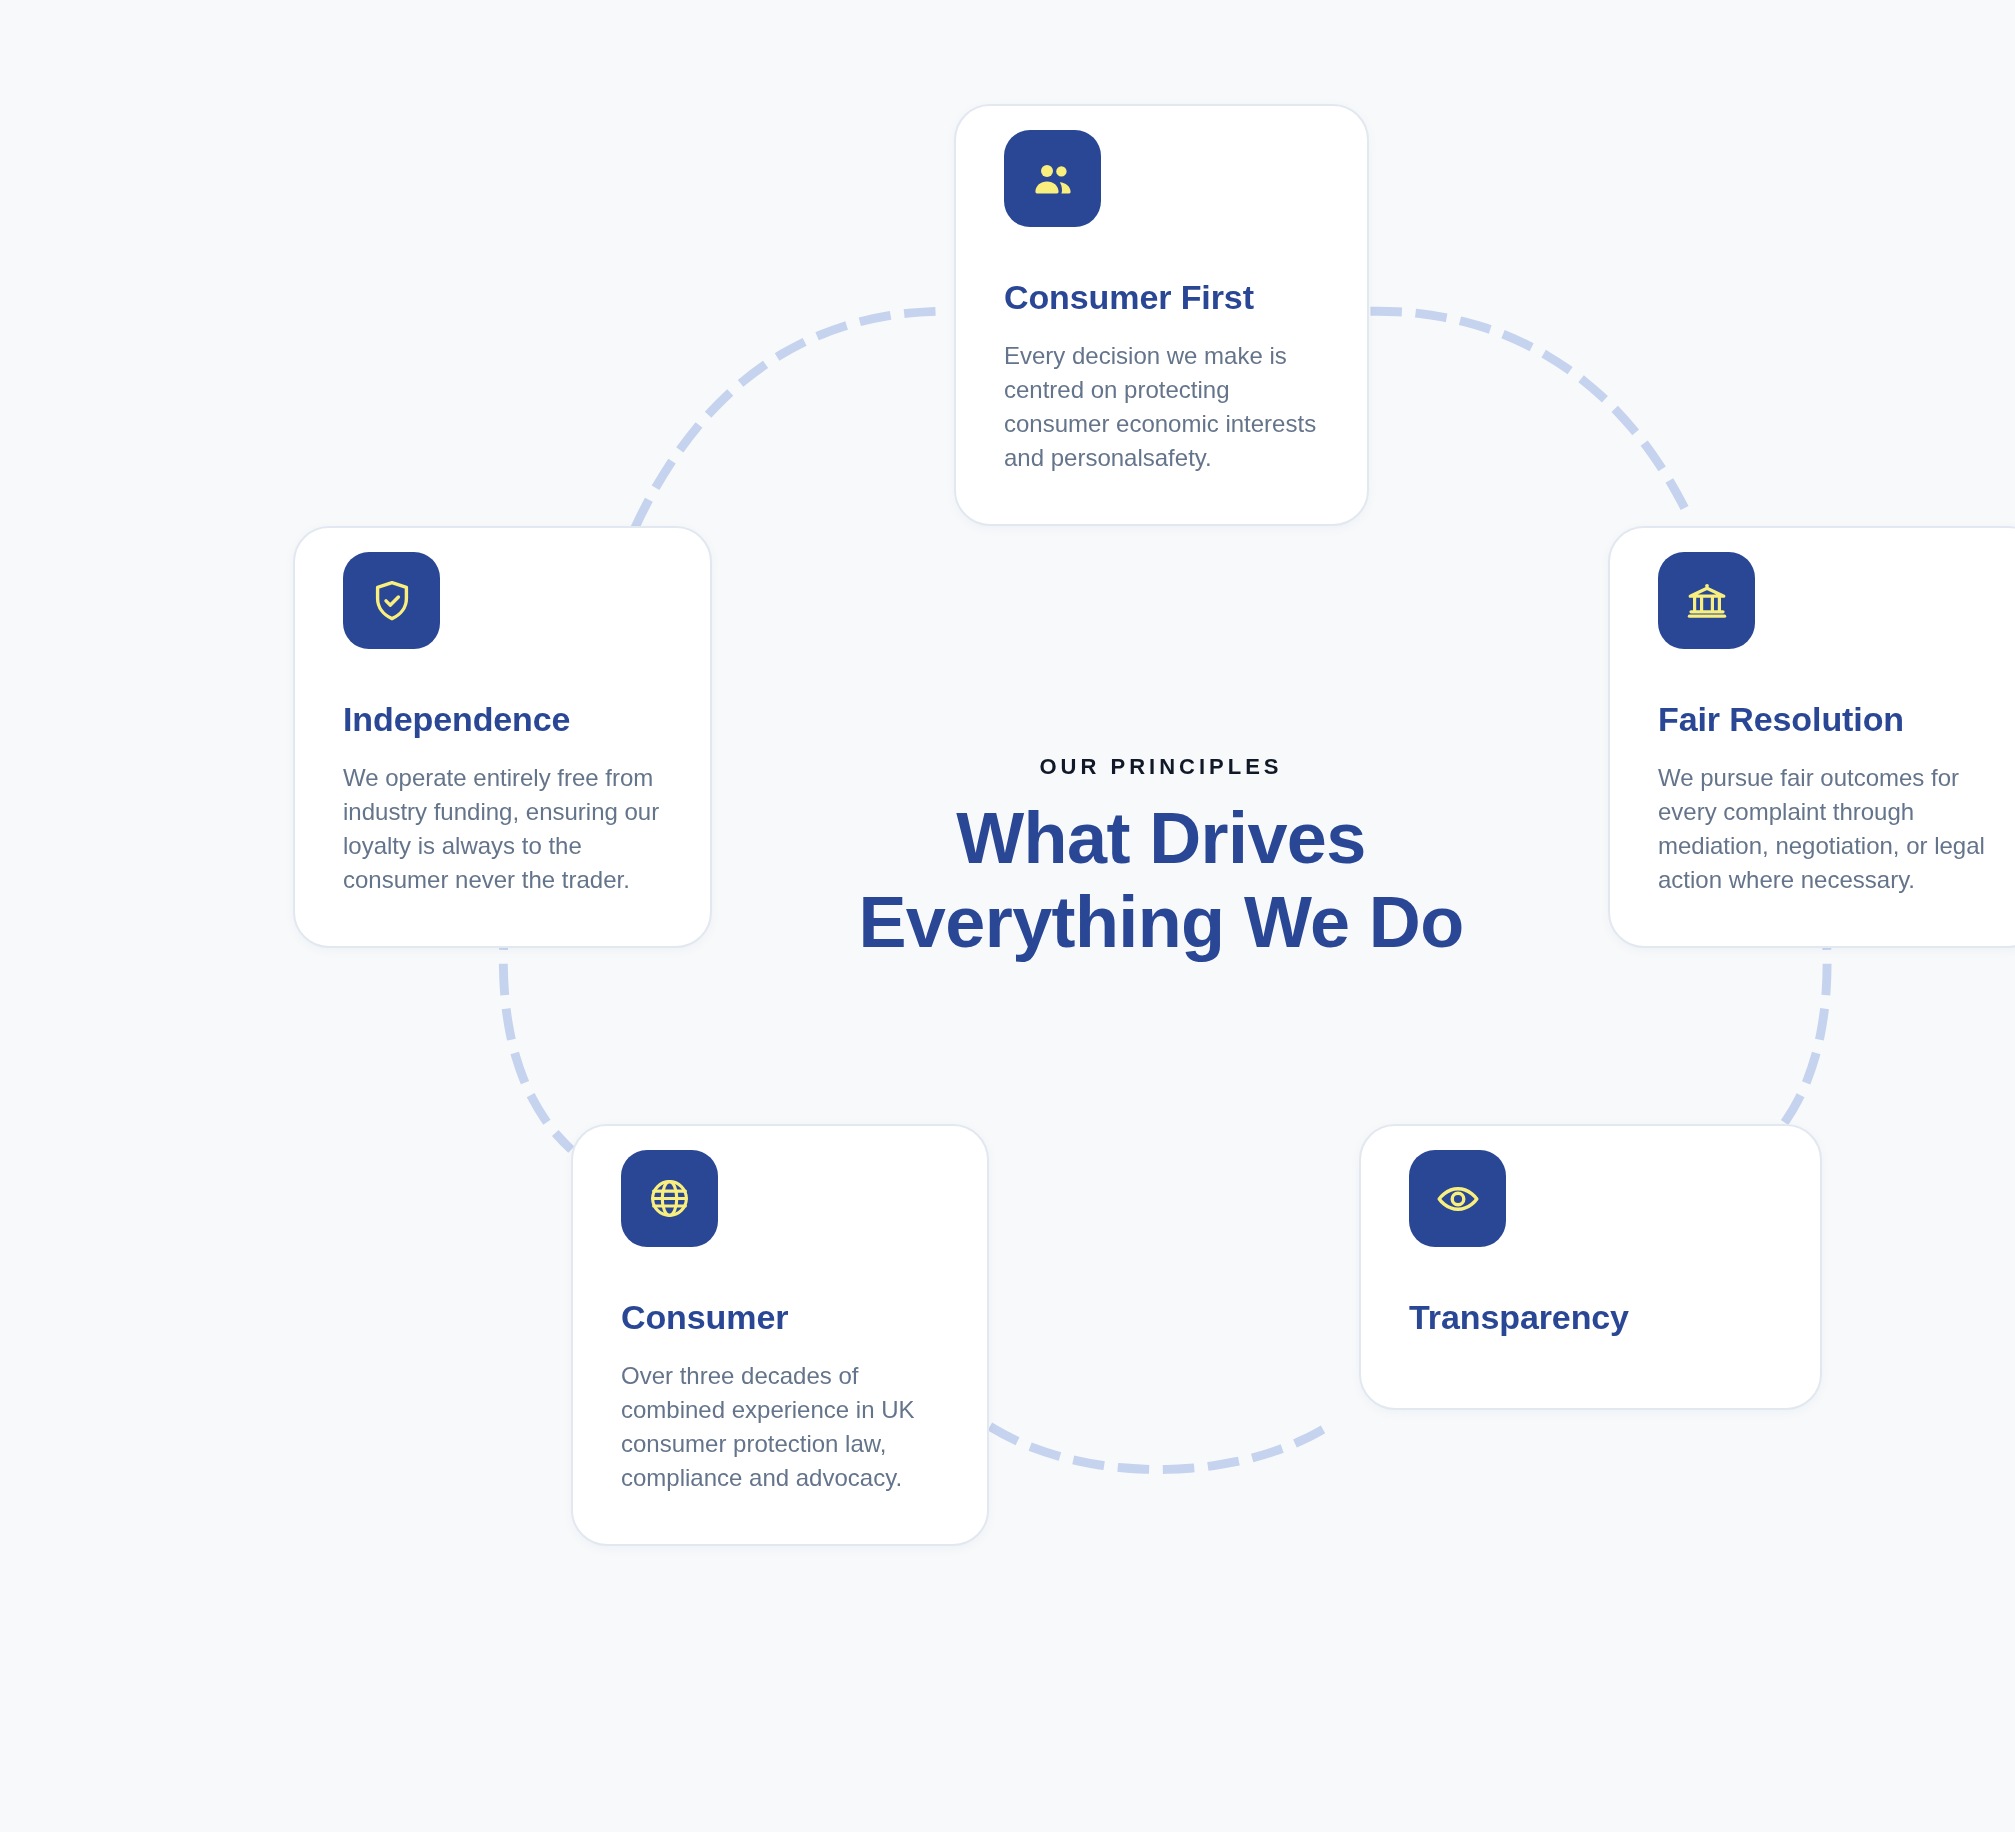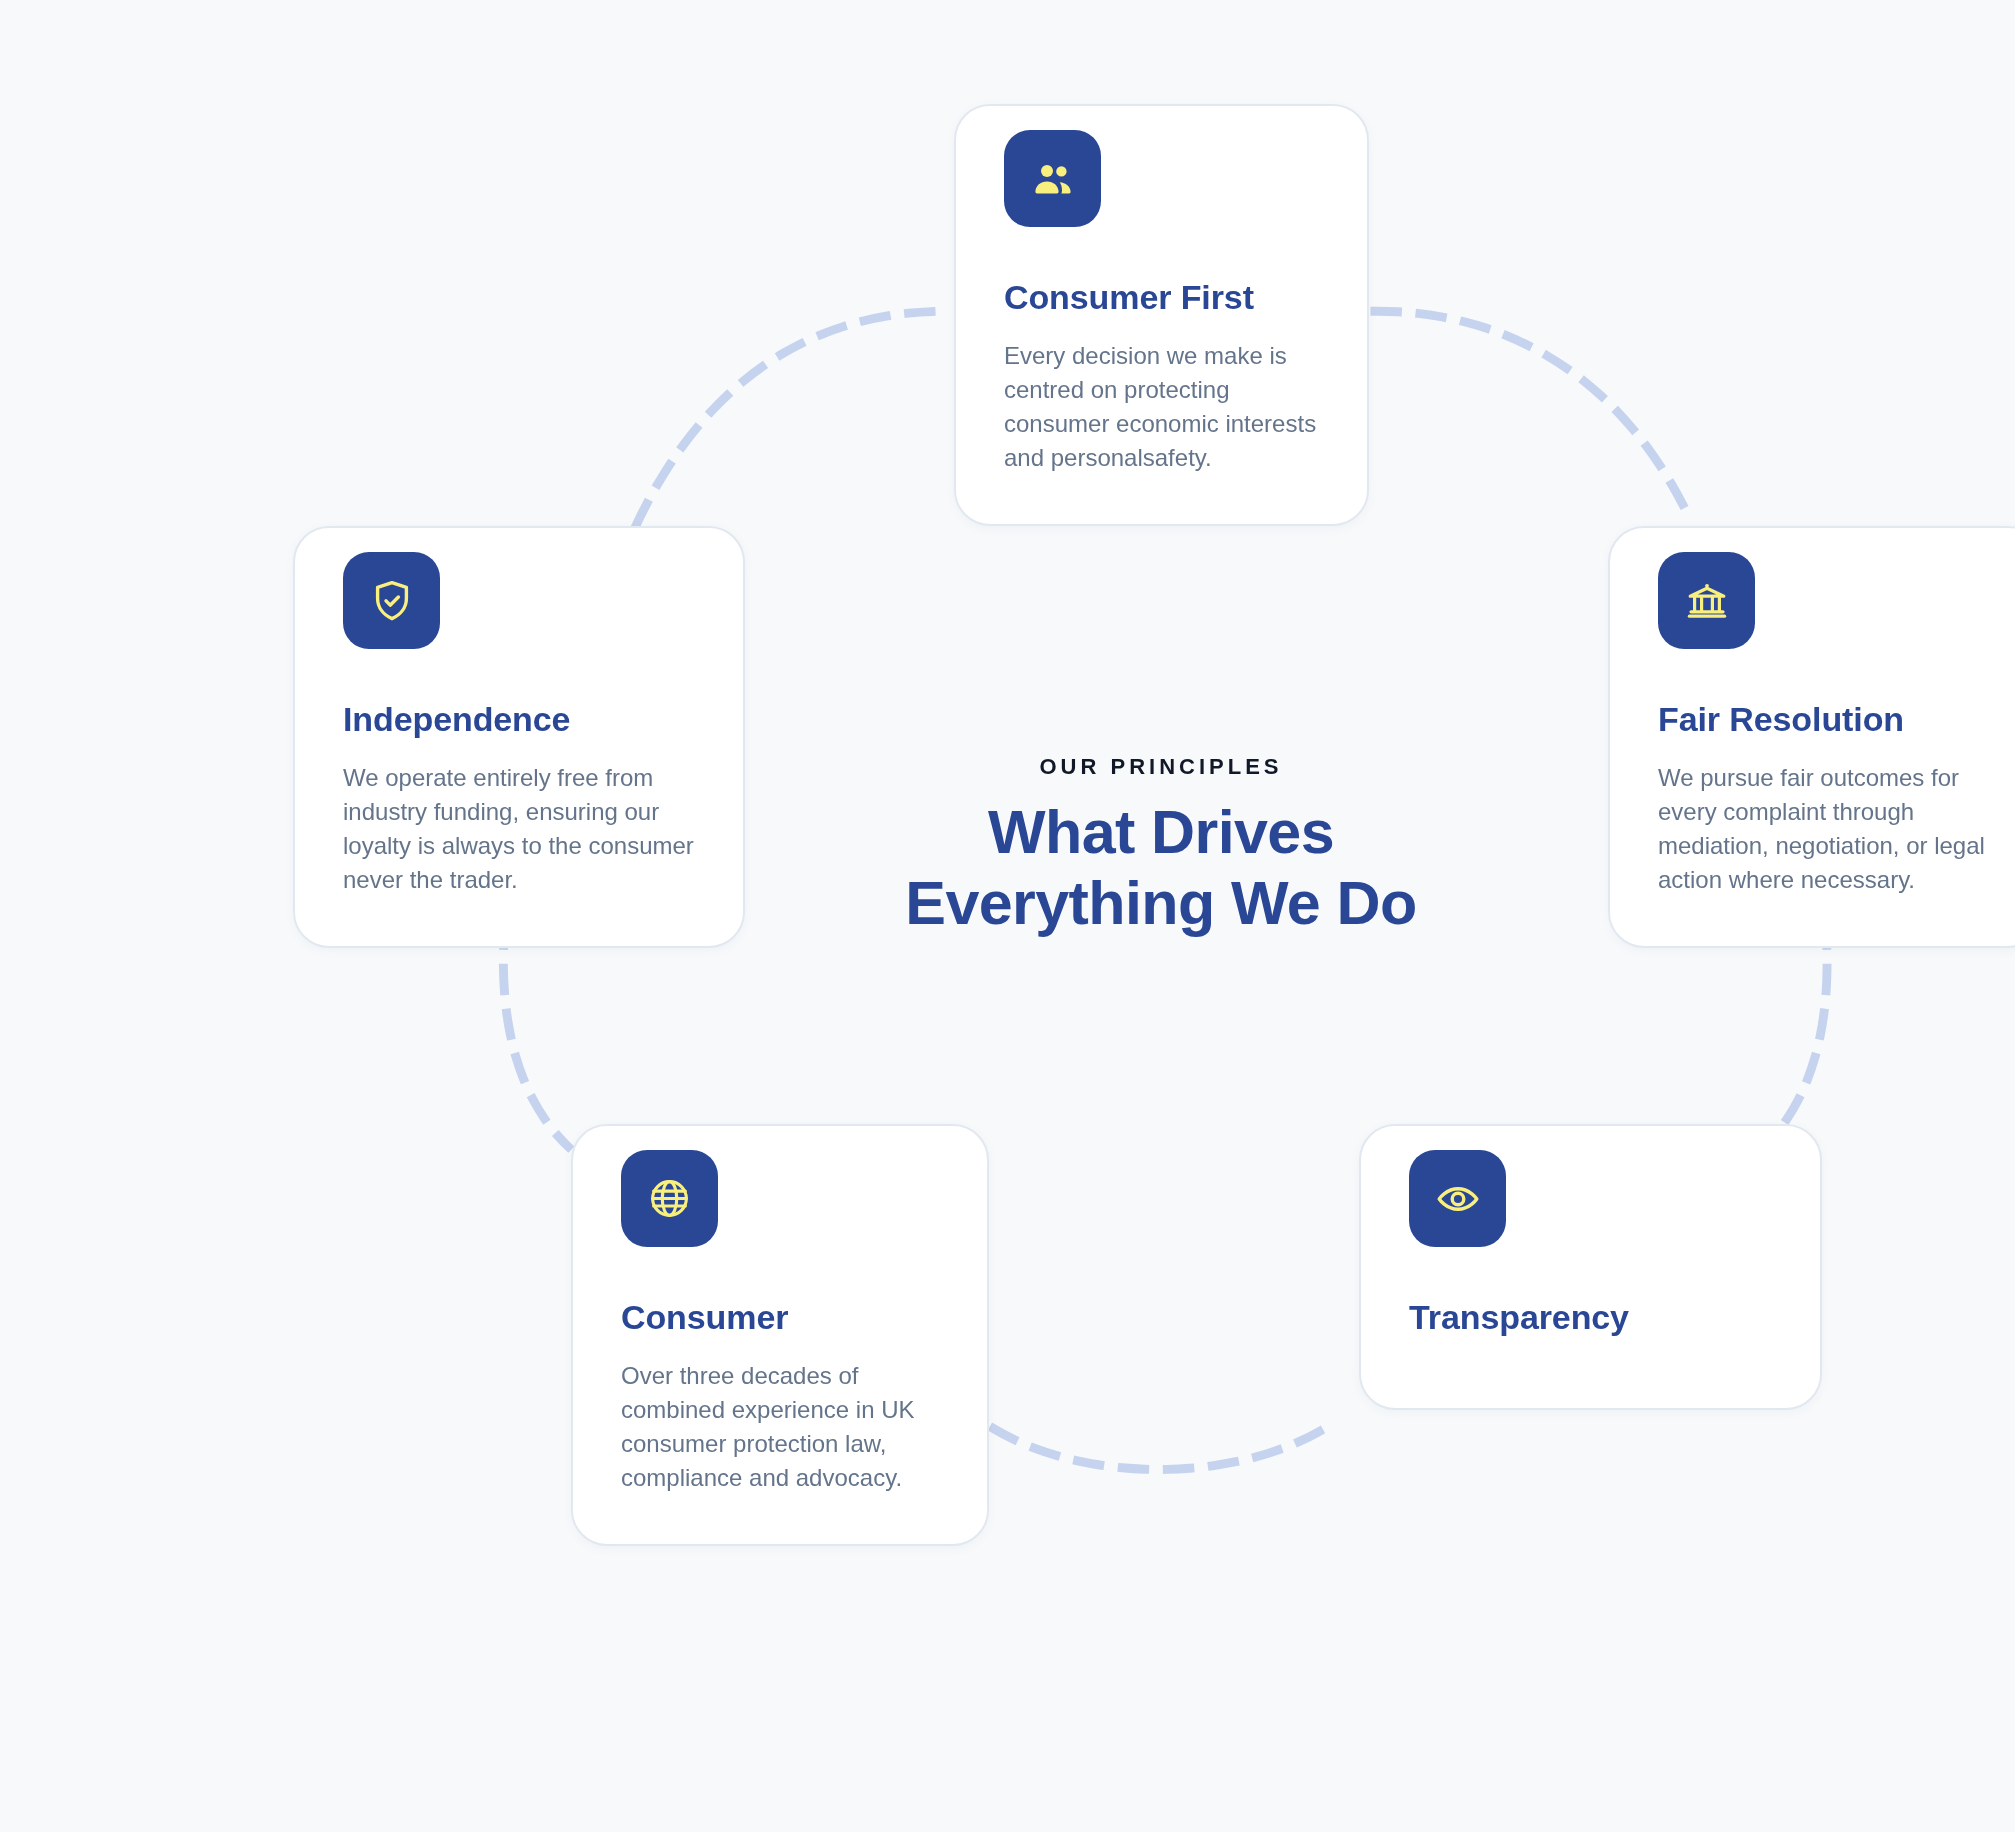--- a/index.html
+++ b/index.html
@@ -69,21 +69,21 @@
   }
   .card-desc{
     font-size:24px;
     line-height:1.42;
     color:var(--body-text);
     font-weight:400;
   }
 
   
   #card-consumer-first{ left:954px; top:104px;  width:415px; }
-  #card-independence { left:293px;  top:526px; width:452px; }
+  #card-independence { left:293px;  top:526px; width:419px; }
   #card-fair        { left:1608px; top:526px; width:436px; }
   #card-expertise   { left:571px; top:1124px; width:418px; }
   #card-transparency{ left:1327px; top:1124px; width:463px;margin-left:32px; }
 
   
   .center{
     position:absolute;
     left:758px;
     top:754px;
     width:806px;
@@ -91,21 +91,21 @@
   }
   .eyebrow{
     font-size:22px;
     font-weight:700;
     letter-spacing:4px;
     color:var(--eyebrow);
     text-transform:uppercase;
     margin-bottom:17px;
   }
   .headline{
-    font-size:61px;
+    font-size:72px;
     font-weight:700;
     color:var(--brand);
     line-height:1.16;
     letter-spacing:-0.6px;
     margin-bottom:28px;
   }
   .headline .hl-line{display:block;}
   .subcopy{
     font-size:29px;
     line-height:1.55;

